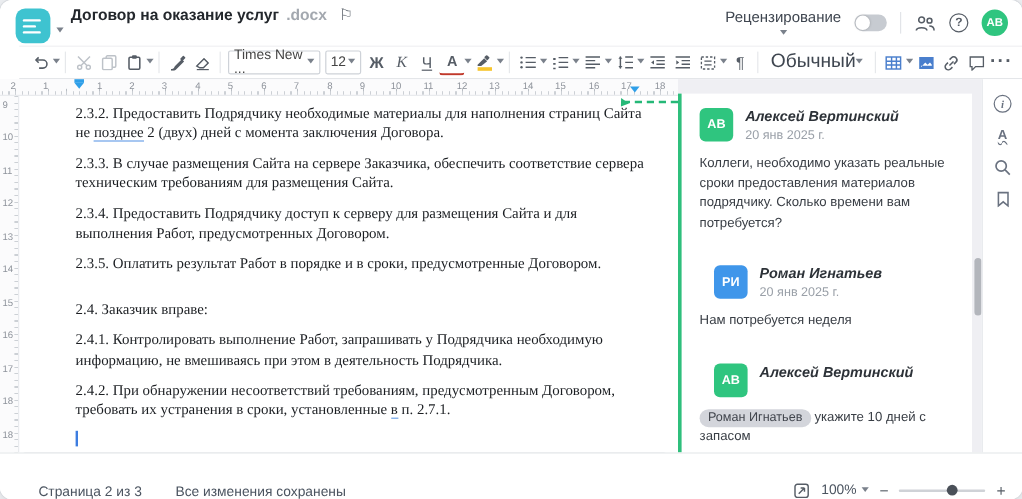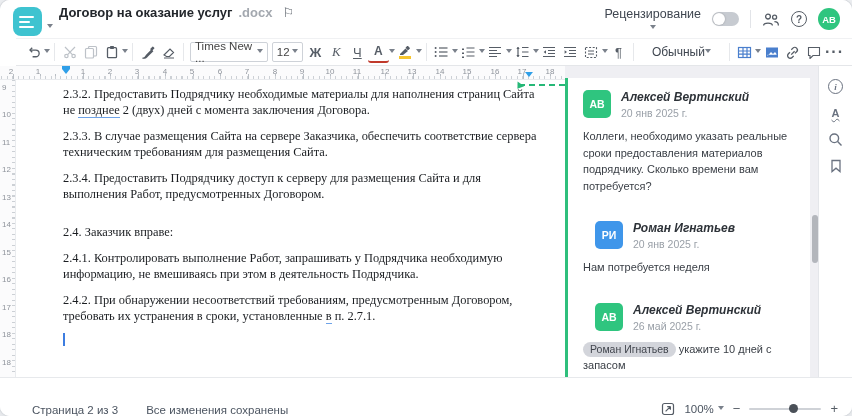--- a/index.html
+++ b/index.html
@@ -33,21 +33,21 @@
   
   .toolbar{position:absolute;left:16px;top:38px;right:0;height:28px;background:#fff;border-top:1px solid #f0f1f3;
            border-bottom:1px solid #e4e6e9;display:flex;align-items:center;padding:0 7px;}
   .btn{height:22px;min-width:21px;display:flex;align-items:center;justify-content:center;color:#565d66;border-radius:3px;padding:0 1px;}
   .btn.dis{color:#bdc2c8;}
   .sep{width:1px;height:18px;background:#e6e8eb;margin:0 4px;flex:none;}
   .fontbox{height:20px;border:1px solid #ced2d8;border-radius:2px;display:flex;align-items:center;
            justify-content:space-between;padding:0 4px;font-size:11.5px;color:#444;margin:0 2px;}
   .w-font{width:84px}.w-size{width:33px}
   .stylebox{width:94px;height:22px;display:flex;align-items:center;justify-content:center;
-            padding:0 6px;font-size:12px;color:#3f4650;}
+            padding:0 6px;font-size:16px;color:#3f4650;}
   .bld{font-weight:bold;font-size:13px}.itl{font-style:italic;font-size:13px;font-family:"Liberation Serif",serif}
   .und{text-decoration:underline;font-size:13px}
   .fclr{font-size:12px;font-weight:bold;border-bottom:2px solid #c0392b;line-height:13px;}
   .hl-bar{display:block;width:12px;height:3px;background:#f7c52d;margin-top:1px;}
   svg.ic{display:block}
   
   .hruler{position:absolute;left:0;top:66px;width:565px;height:14px;background:#fbfbfc;border-bottom:1px solid #e9ebee;
     background-image:
       repeating-linear-gradient(90deg,#ccd0d5 0 1px,transparent 1px 5.5px),
       repeating-linear-gradient(90deg,#b9bec4 0 1px,transparent 1px 27.5px);
@@ -336,20 +336,21 @@
         <span style="top: 278px;">18</span>
         <span style="top: 305px;">20</span>
       </div>
   </div>
 
   <div class="page">
     <div class="page-inner">
       <p><span>2.3.2. Предоставить Подрядчику необходимые материалы для наполнения страниц Сайта не </span><span class="anchor-underline">позднее</span><span> 2 (двух) дней с момента заключения Договора.</span></p>
       <p>2.3.3. В случае размещения Сайта на сервере Заказчика, обеспечить соответствие сервера техническим требованиям для размещения Сайта.</p>
       <p>2.3.4. Предоставить Подрядчику доступ к серверу для размещения Сайта и для выполнения Работ, предусмотренных Договором.</p>
+      <p>2.3.5. Оплатить результат Работ в порядке и в сроки, предусмотренные Договором.</p>
       <p class="gap-before">2.4. Заказчик вправе:</p>
       <p>2.4.1. Контролировать выполнение Работ, запрашивать у Подрядчика необходимую информацию, не вмешиваясь при этом в деятельность Подрядчика.</p>
       <p><span>2.4.2. При обнаружении несоответствий требованиям, предусмотренным Договором, требовать их устранения в сроки, установленные </span><span class="anchor-underline">в</span><span> п. 2.7.1.</span></p>
       <span class="cursor"></span>
     </div>
   </div>
   <div class="connector"></div>
   <div class="connector-arrow"></div>
 
   <div class="panel">
@@ -373,21 +374,20 @@
           </span>
         </div>
         <div class="c-text" style="margin-left:-12px">Нам потребуется неделя</div>
       </div>
 
       <div class="reply">
         <div class="c-head">
           <span class="c-avatar av-green">АВ</span>
           <span>
             <div class="c-name">Алексей Вертинский</div>
-            <div class="c-date">26 май 2025 г.</div>
           </span>
         </div>
         <div class="c-text" style="margin-left:-12px">
           <span class="mention-chip">Роман Игнатьев</span><span> укажите 10 дней с запасом</span>
         </div>
       </div>
 
     </div>
   </div>
   <div class="vscroll"></div>

